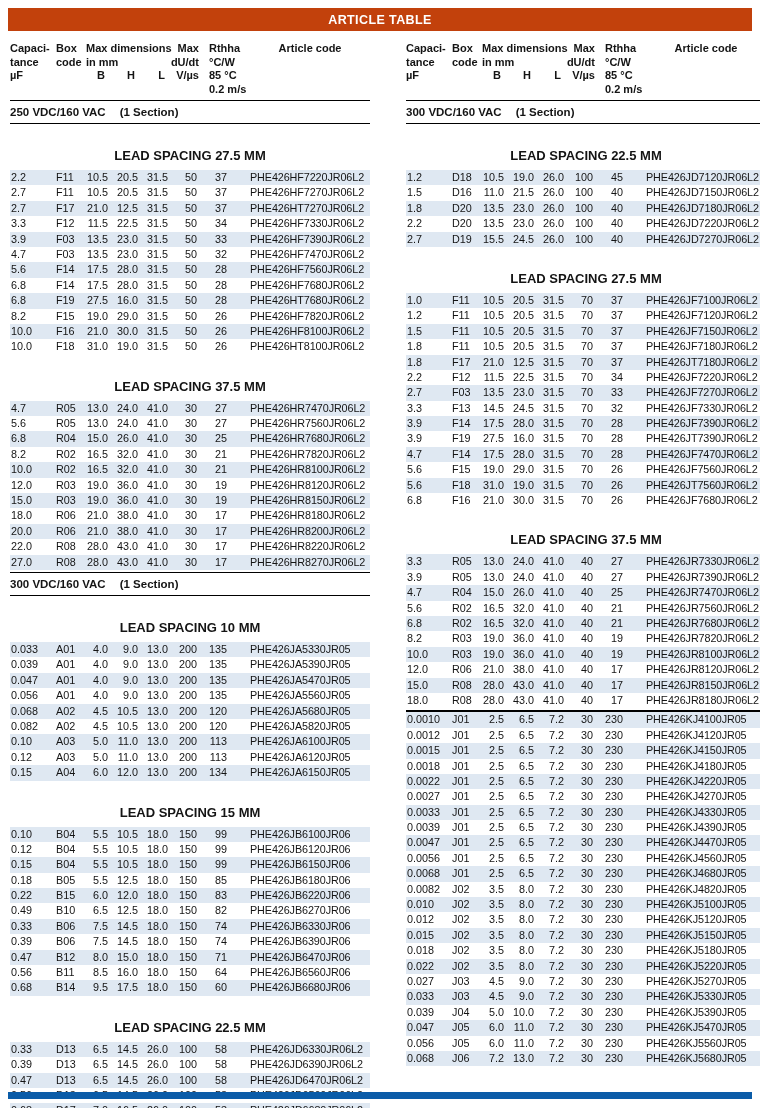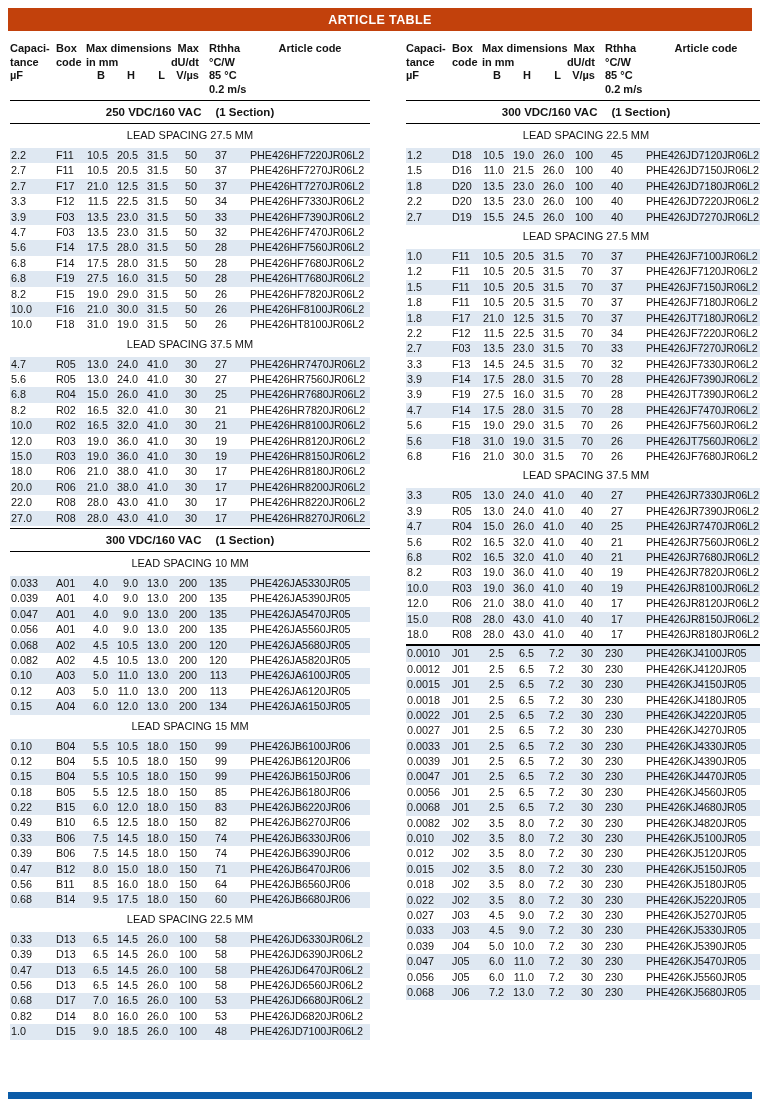--- a/index.html
+++ b/index.html
@@ -34,27 +34,27 @@
   .th-dims{grid-column:3 / span 3;}
   .bhl{display:grid;grid-template-columns:24px 30px 30px;}
   .bhl span{text-align:right;padding-right:5px;}
   .th-dudt{grid-column:6;text-align:right;}
   .th-dudt .hl{padding-right:1px;}
   .th-rthha{grid-column:7;padding-left:9px;}
   .th-art{grid-column:8;padding-left:20px;text-align:center;}
 
   .rule{border-top:1.4px solid #000;height:0;margin:0;}
   .voltage-header{
-    text-align:center;font-size:11.5px;font-weight:bold;padding:5px 0 5px 0;
+    text-align:left;font-size:11.5px;font-weight:bold;padding:5px 0 5px 0;
     white-space:nowrap;
   }
   .voltage-header .vnote{margin-left:14px;}
   .group-heading{
-    text-align:center;font-size:11px;font-weight:normal;
-    margin-top:5px;margin-bottom:7px;white-space:nowrap;
+    text-align:center;font-size:13px;font-weight:bold;
+    margin-top:24px;margin-bottom:7px;white-space:nowrap;
   }
   .rows{margin-bottom:2px;}
   .row{
     display:grid;
     grid-template-columns:46px 30px 24px 30px 30px 30px 30px 1fr;
     font-size:10.8px;line-height:15.4px;height:15.4px;white-space:nowrap;
   }
   .rows .row:nth-child(odd){background:#dfe8f2;}
   .row .c0{text-align:left;padding-left:1px;}
   .row .c1{text-align:left;}

